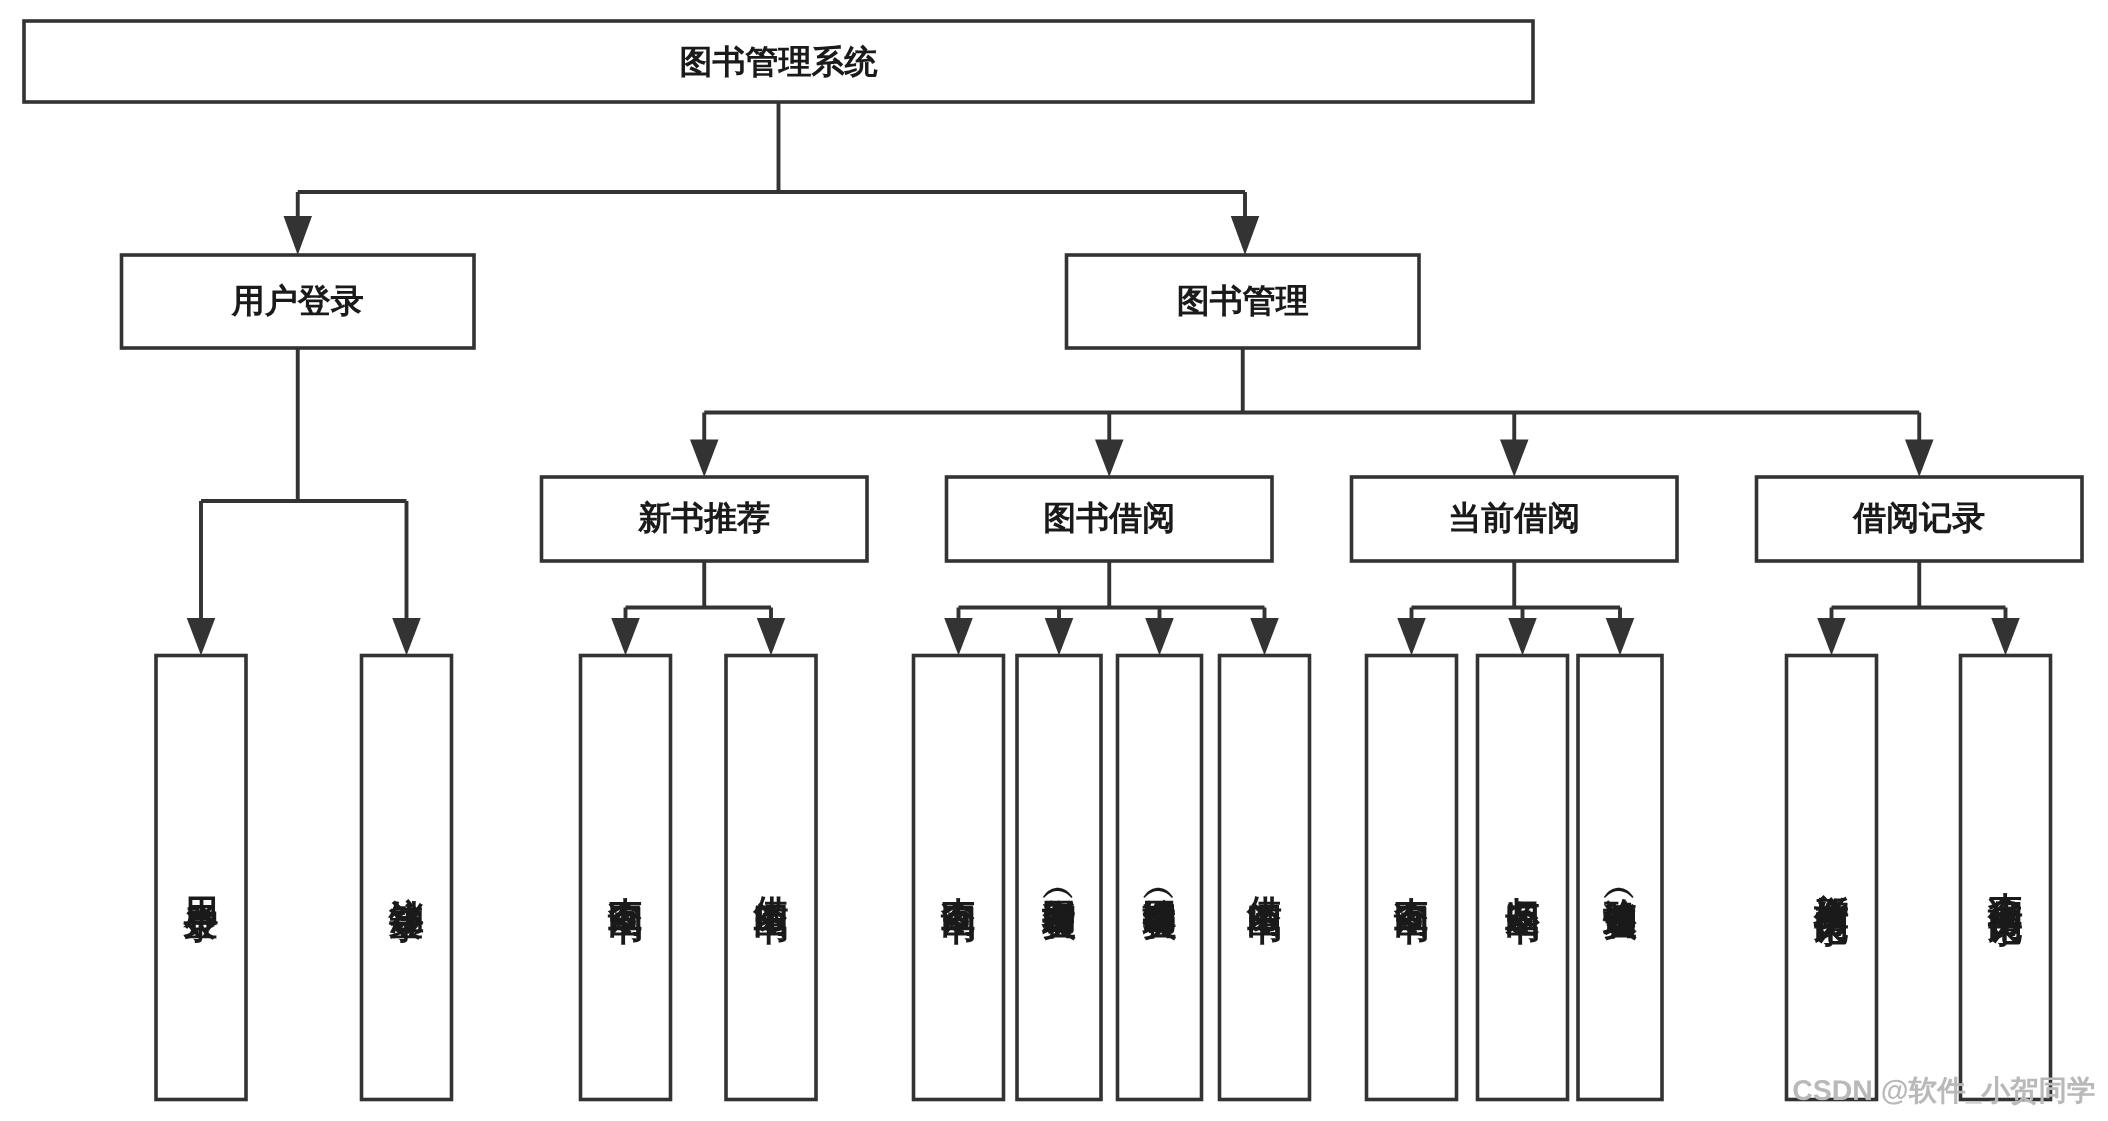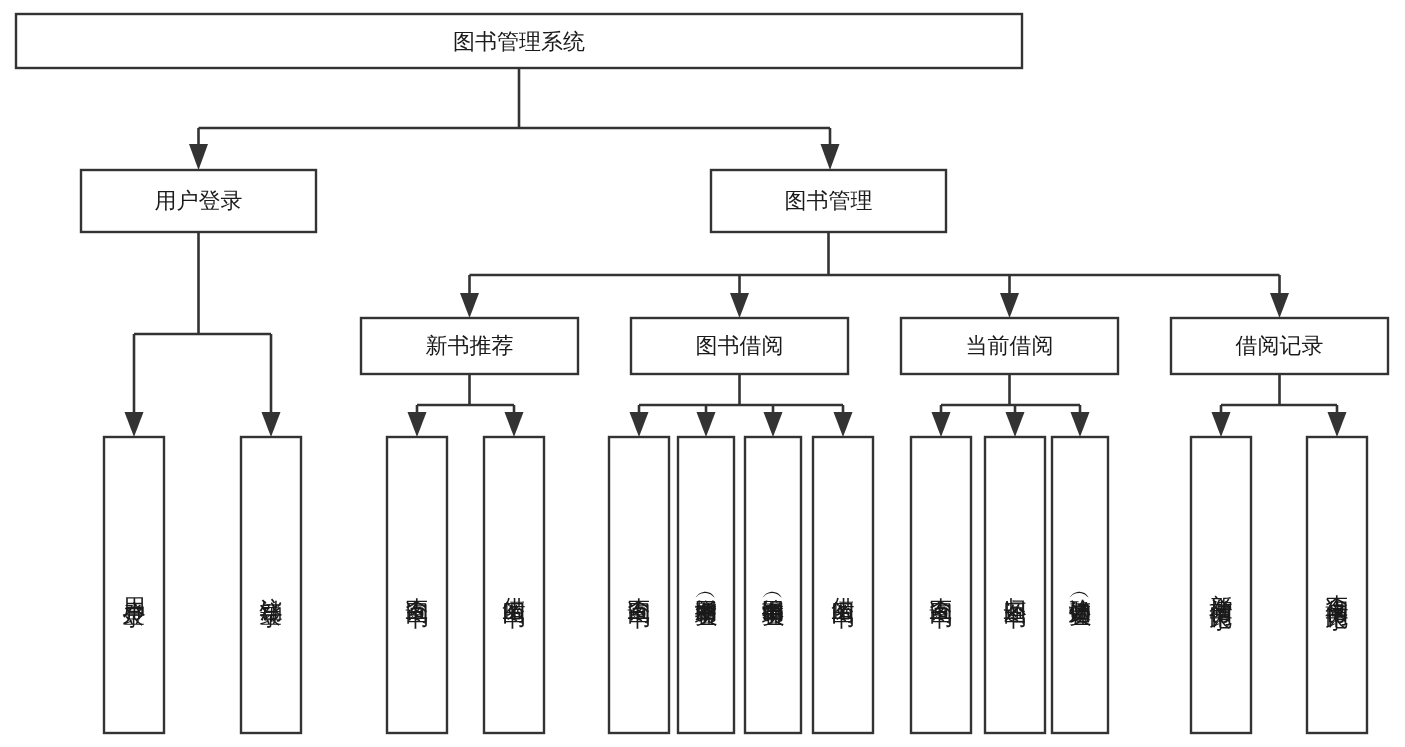--- a/index.html
+++ b/index.html
@@ -11,20 +11,21 @@
     width: 1405px;
     height: 747px;
     overflow: hidden;
     font-family: "Liberation Sans", "DejaVu Sans", sans-serif;
   }
   #diagram-root {
     position: relative;
     width: 1405px;
     height: 746px;
     background: #ffffff;
+    font-weight: bold;
   }
   svg#tree-svg {
     position: absolute;
     left: 0;
     top: 0;
     width: 1405px;
     height: 747px;
   }
   .node-box {
     fill: #ffffff;
@@ -257,14 +258,15 @@
   <div class="leaf-label-wrap" style="left:1052px; top:437px; width:56px; height:296px;">
     <span class="leaf-label tight">确认归还（管理员）</span>
   </div>
   <div class="leaf-label-wrap" style="left:1191px; top:437px; width:60px; height:296px;">
     <span class="leaf-label">新增借阅记录</span>
   </div>
   <div class="leaf-label-wrap" style="left:1307px; top:437px; width:60px; height:296px;">
     <span class="leaf-label">查询借阅记录</span>
   </div>
 
+  <div class="watermark">CSDN @软件_小贺同学</div>
 
 </div>
 
 </body></html>

